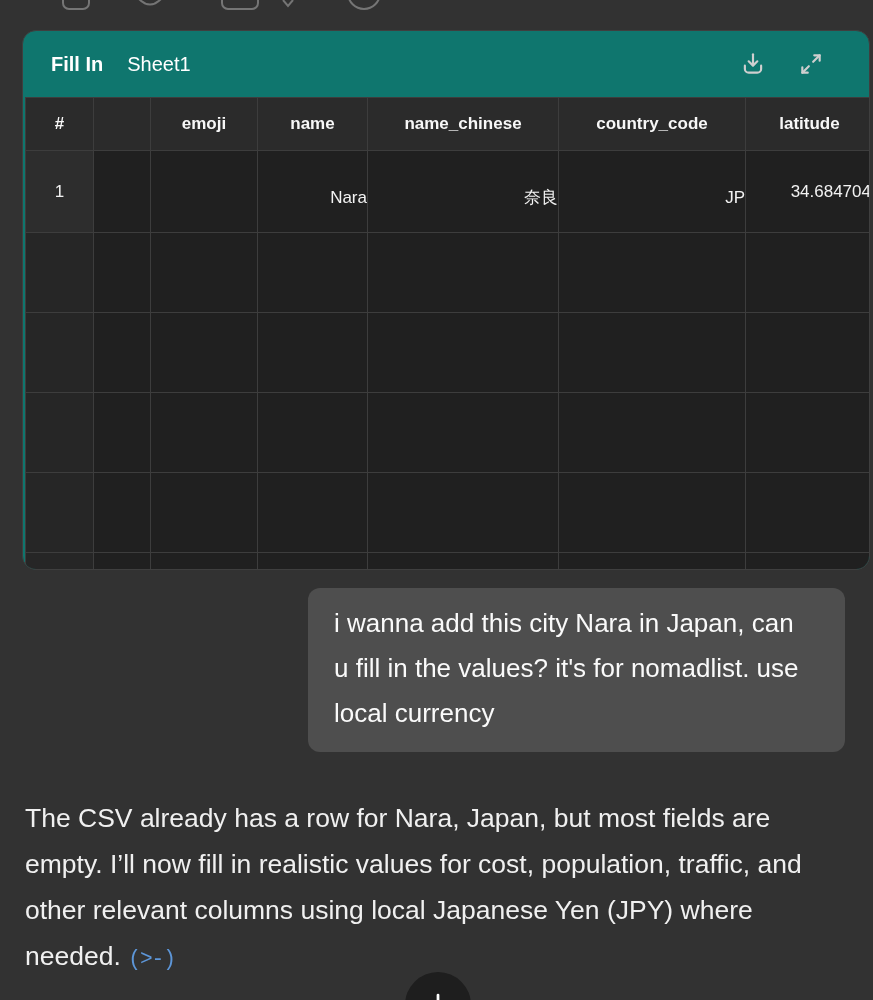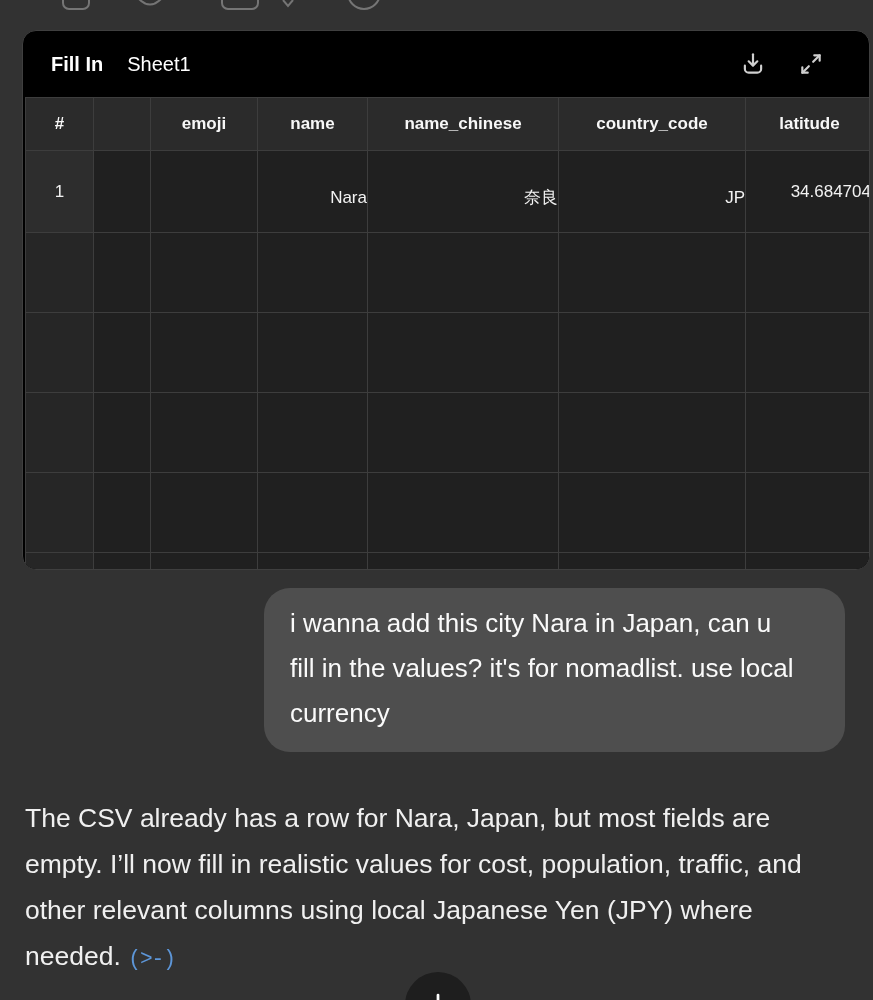--- a/index.html
+++ b/index.html
@@ -11,21 +11,21 @@
     overflow:hidden;
     color:#f2f2f2;
   }
 
   
   .top-fragments{position:absolute;left:0;top:0;width:450px;height:14px;}
 
   
   .card{
     position:absolute;left:22px;top:30px;width:848px;height:540px;
-    background:#000000;border:1px solid #3f3f3f;border-radius:14px;
+    background:#0f766e;border:1px solid #3f3f3f;border-radius:14px;
     overflow:hidden;box-sizing:border-box;
   }
   .card-header{
     height:66px;display:flex;align-items:center;
     padding:0 44px 0 28px;box-sizing:border-box;
   }
   .card-title{font-size:20px;font-weight:700;color:#ffffff;}
   .sheet-tab{font-size:20px;font-weight:400;color:#ffffff;margin-left:24px;cursor:pointer;}
   .header-spacer{flex:1;}
   .icon-btn{
@@ -51,22 +51,22 @@
     border:1px solid #3d3d3d;padding:12px 0 0 18px;text-align:right;
     overflow:hidden;white-space:nowrap;
   }
   .sheet td.rownum{background:#2d2d2d;text-align:center;padding:0;}
   .sheet tr.empty td{height:67px;}
   .sheet tr.empty td.rownum{background:#262626;}
   .sheet td.lat{text-align:right;padding:0 2px 0 0;margin-top:12px;}
 
   
   .user-bubble{
-    position:absolute;right:28px;top:588px;width:581px;box-sizing:border-box;
-    background:#4e4e4e;color:#fafafa;border-radius:26px;
+    position:absolute;right:28px;top:588px;width:537px;box-sizing:border-box;
+    background:#4e4e4e;color:#fafafa;border-radius:12px;
     padding:13px 42px 16px 26px;font-size:26px;line-height:45px;
   }
   .assistant-text{
     position:absolute;left:25px;top:795px;width:825px;
     font-size:26.5px;line-height:46px;color:#f0f0f0;
   }
   .code-chip{
     color:#5d96d8;font-family:"Liberation Mono",monospace;
     font-size:0.80em;letter-spacing:-1px;cursor:pointer;
   }

